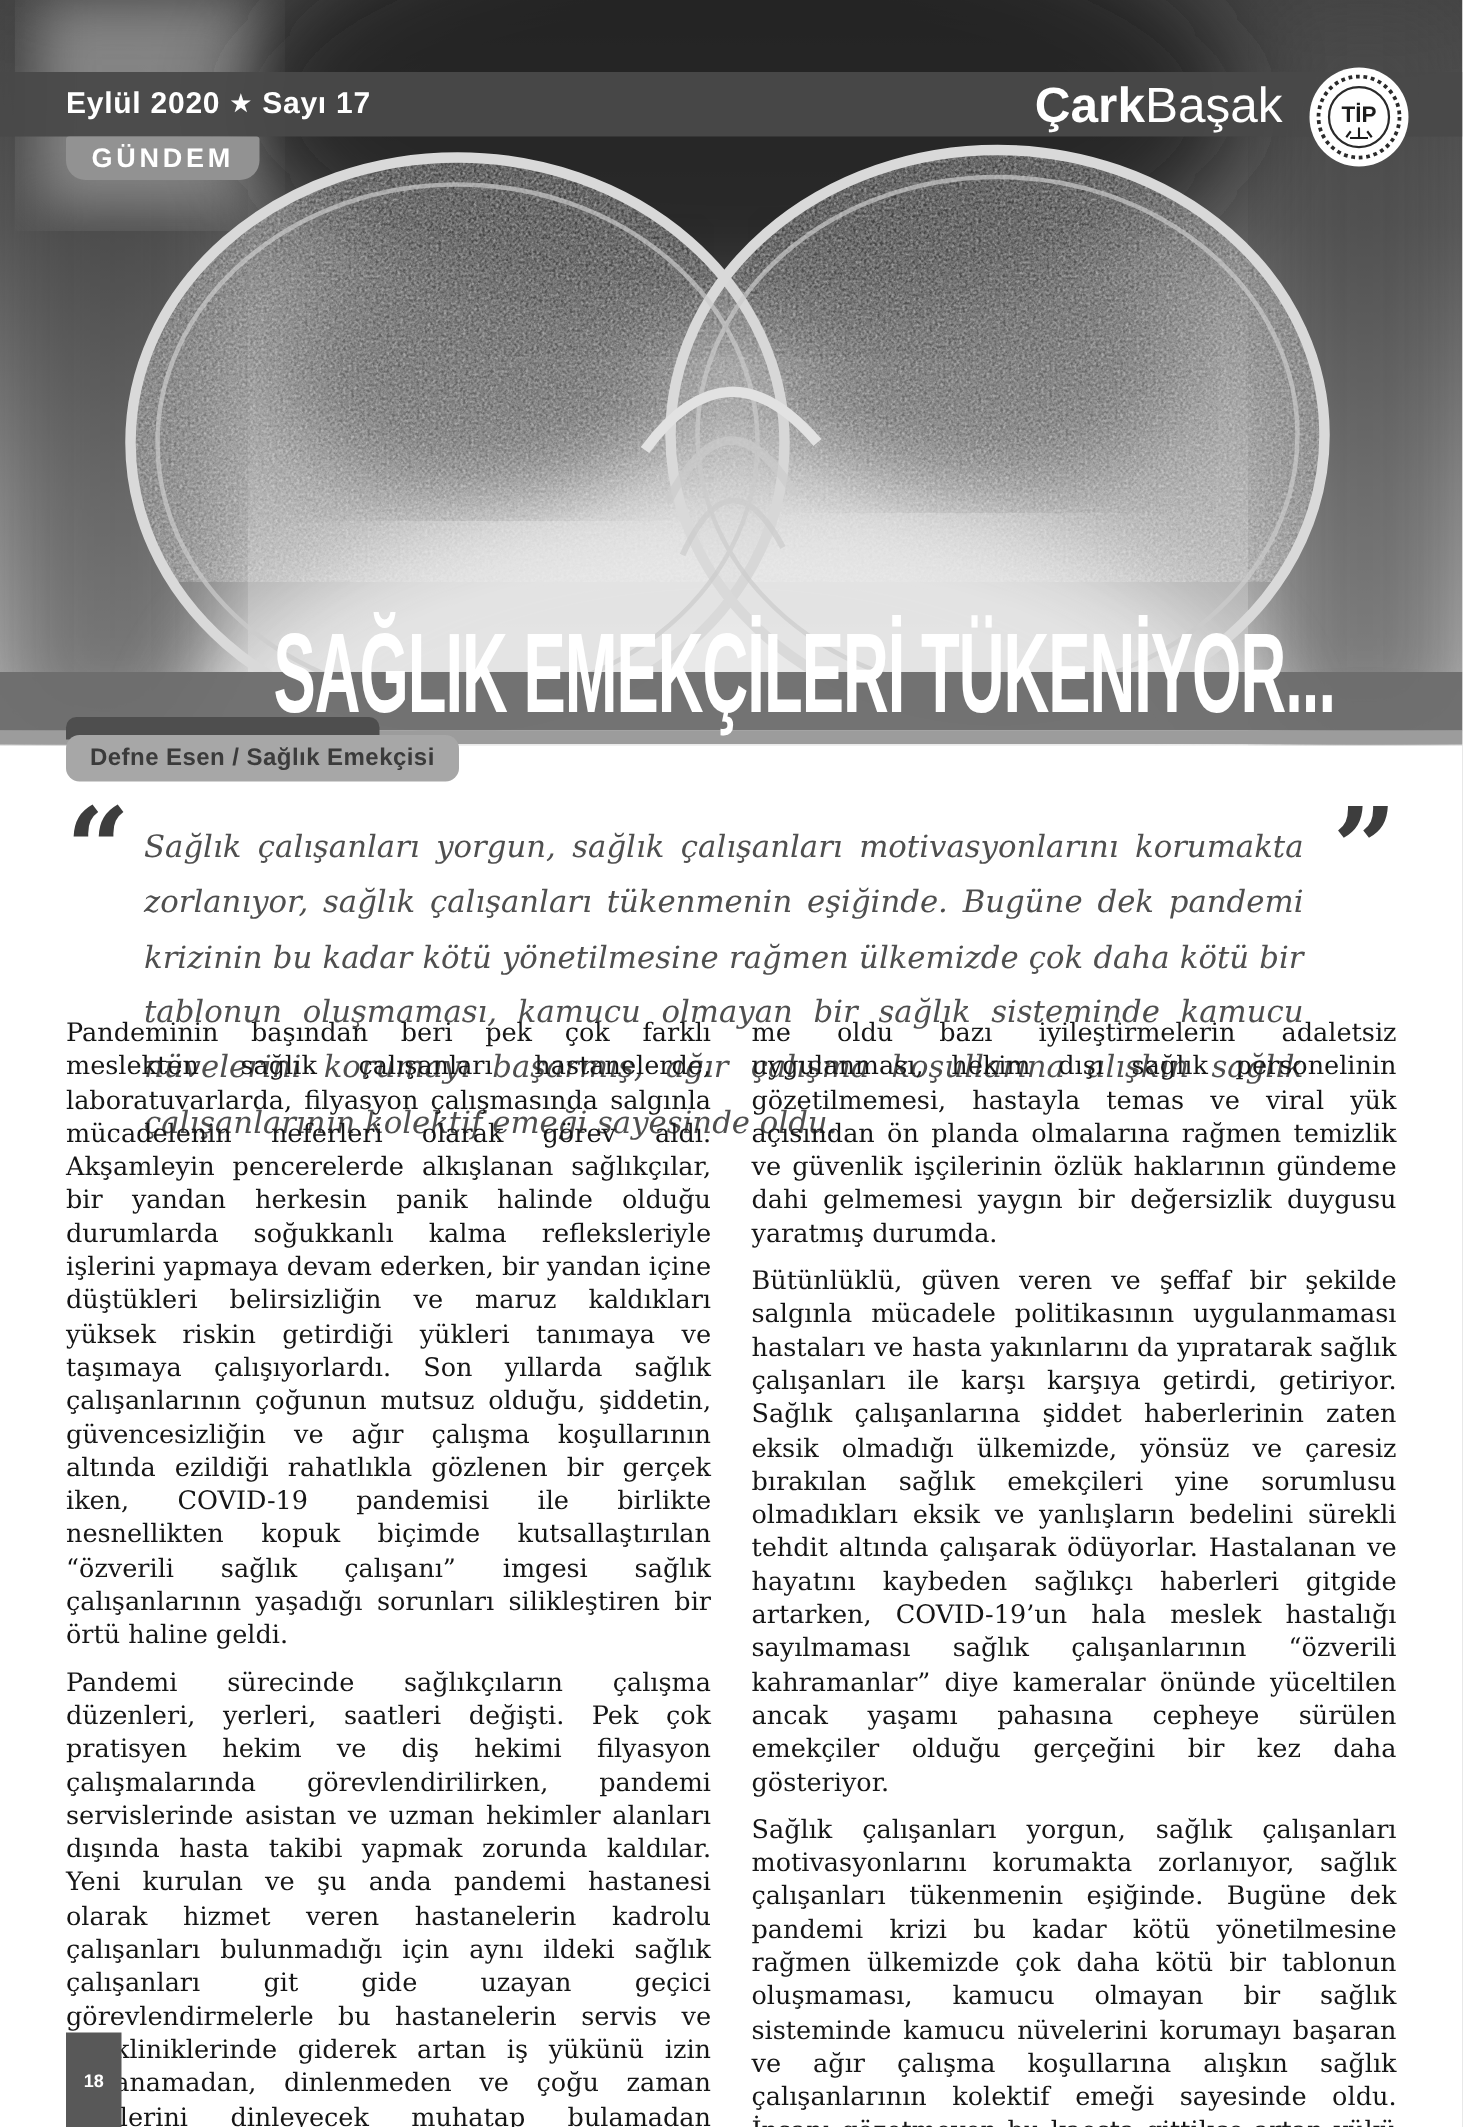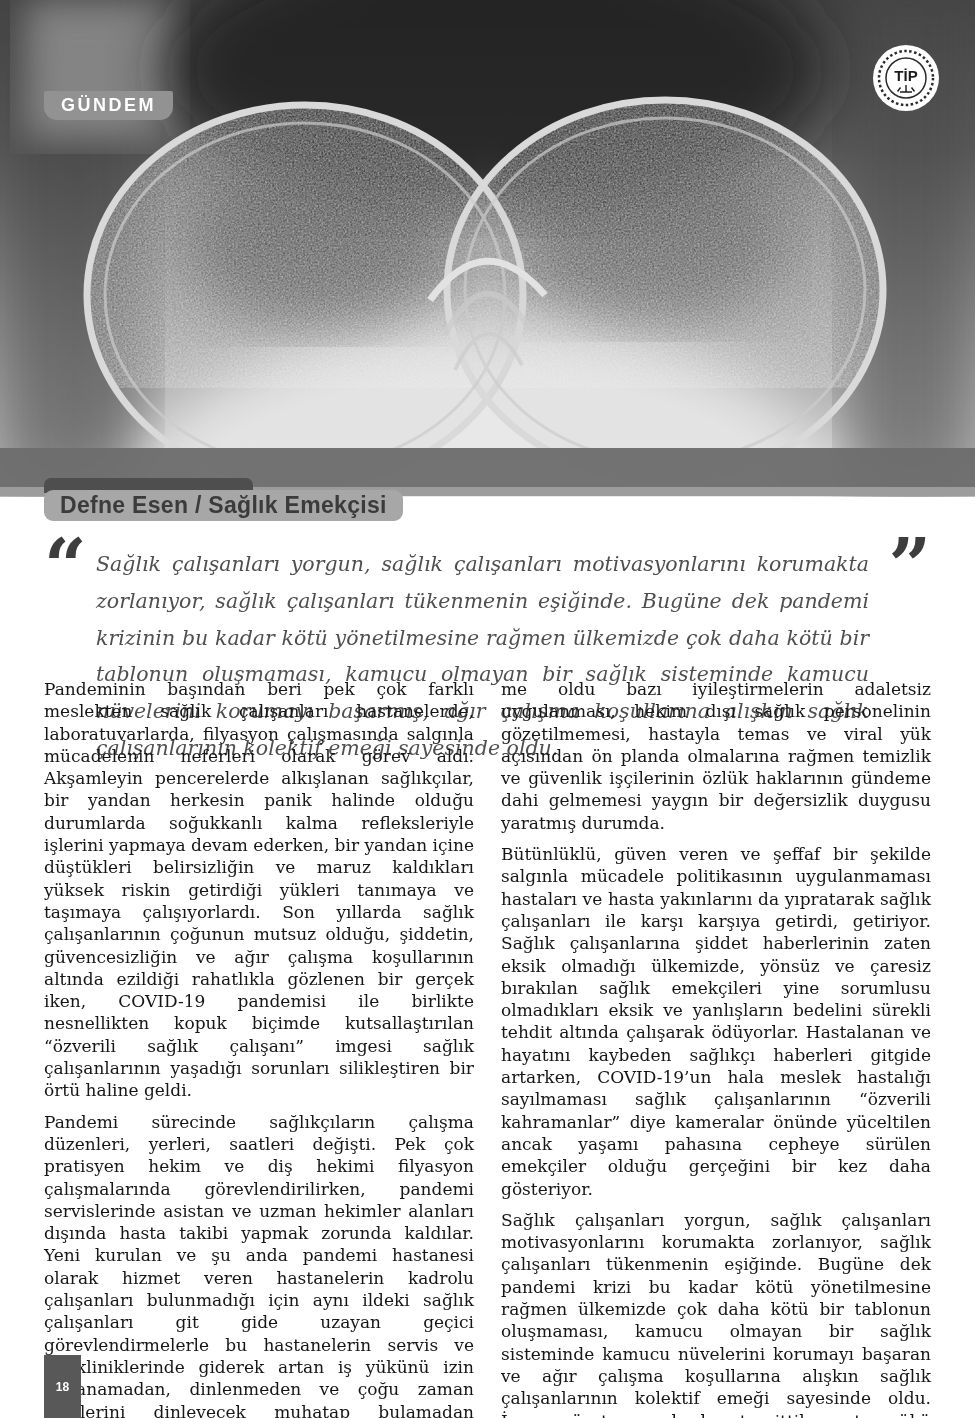--- a/index.html
+++ b/index.html
@@ -40,21 +40,21 @@
   .title-text{
     display:inline-block;color:#fff;font-weight:700;font-size:64px;letter-spacing:-1px;
     transform:scale(.66,1.18);transform-origin:center 62%;white-space:nowrap;
     font-family:"Liberation Sans",sans-serif;
   }
   
   .byline-tab{position:absolute;left:44px;top:478px;width:209px;height:15px;background:#4e4e4e;border-radius:7px 7px 0 0;z-index:4;}
   .byline-badge{
     position:absolute;left:44px;top:490px;height:31px;padding:0 16px;z-index:6;
     background:#a7a7a7;border-radius:9px;color:#3b3b3b;
-    font-size:23px;font-weight:700;letter-spacing:.3px;
+    font-size:16px;font-weight:700;letter-spacing:.3px;
     display:flex;align-items:center;white-space:nowrap;
   }
   
   .quote-row{position:absolute;left:44px;top:546px;width:887px;}
   .qmark{
     position:absolute;top:-2px;font-family:"DejaVu Serif",serif;font-weight:700;
     font-size:74px;line-height:44px;color:#3d3d3d;
   }
   .qmark.open{left:0;}
   .qmark.close{right:0;}
@@ -122,35 +122,48 @@
     </g>
     <g fill="none" stroke="#cccccc" stroke-width="3" opacity="0.7">
       <ellipse cx="305" cy="295" rx="200" ry="172"></ellipse>
       <ellipse cx="665" cy="290" rx="200" ry="172"></ellipse>
       <path d="M445,335 Q485,255 530,330" stroke-width="6"></path>
       <path d="M455,370 Q487,300 522,365" stroke-width="4"></path>
     </g>
     <path d="M430,300 Q485,225 545,295" fill="none" stroke="#e2e2e2" stroke-width="7"></path>
   </svg>
 
+  <div class="header-bar">
+    <div class="issue-info">
+      <span>Eylül 2020</span>
+      <span class="star">★</span>
+      <span>Sayı 17</span>
+    </div>
+    <div class="brand">
+      <span class="b">Çark</span><span class="l">Başak</span>
+    </div>
+  </div>
 
   <svg class="tip-logo" viewBox="0 0 68 68" xmlns="http://www.w3.org/2000/svg">
     <circle cx="34" cy="34" r="33" fill="#ffffff"></circle>
     <circle cx="34" cy="34" r="27" fill="none" stroke="#2a2a2a" stroke-width="2.5" stroke-dasharray="2.5 2.5"></circle>
     <circle cx="34" cy="34" r="20" fill="none" stroke="#2a2a2a" stroke-width="1.5"></circle>
     <text x="34" y="37" text-anchor="middle" font-family="Liberation Sans, sans-serif" font-size="15" font-weight="bold" fill="#1c1c1c" aria-label="TİP">TİP</text>
     <path d="M34,41 v7 M28,48 h12 M28.5,43.5 l-3,4 M39.5,43.5 l3,4" stroke="#1c1c1c" stroke-width="1.4" fill="none"></path>
   </svg>
 
   <div class="gundem-badge">
     <span>GÜNDEM</span>
   </div>
 
   <div class="title-banner"></div>
   <div class="title-substrip"></div>
+  <div class="title-wrap">
+    <span class="title-text">SAĞLIK EMEKÇİLERİ TÜKENİYOR...</span>
+  </div>
 
   <div class="byline-tab"></div>
   <div class="byline-badge">
     <span>Defne Esen / Sağlık Emekçisi</span>
   </div>
 
   <div class="quote-row">
     <span class="qmark open">“</span>
     <span class="qmark close">”</span>
     <p class="quote-text">Sağlık çalışanları yorgun, sağlık çalışanları motivasyonlarını korumakta zorlanıyor, sağlık çalışanları tükenmenin eşiğinde. Bugüne dek pandemi krizinin bu kadar kötü yönetilmesine rağmen ülkemizde çok daha kötü bir tablonun oluşmaması, kamucu olmayan bir sağlık sisteminde kamucu nüvelerini korumayı başarmış, ağır çalışma koşullarına alışkın sağlık çalışanlarının kolektif emeği sayesinde oldu.</p>

